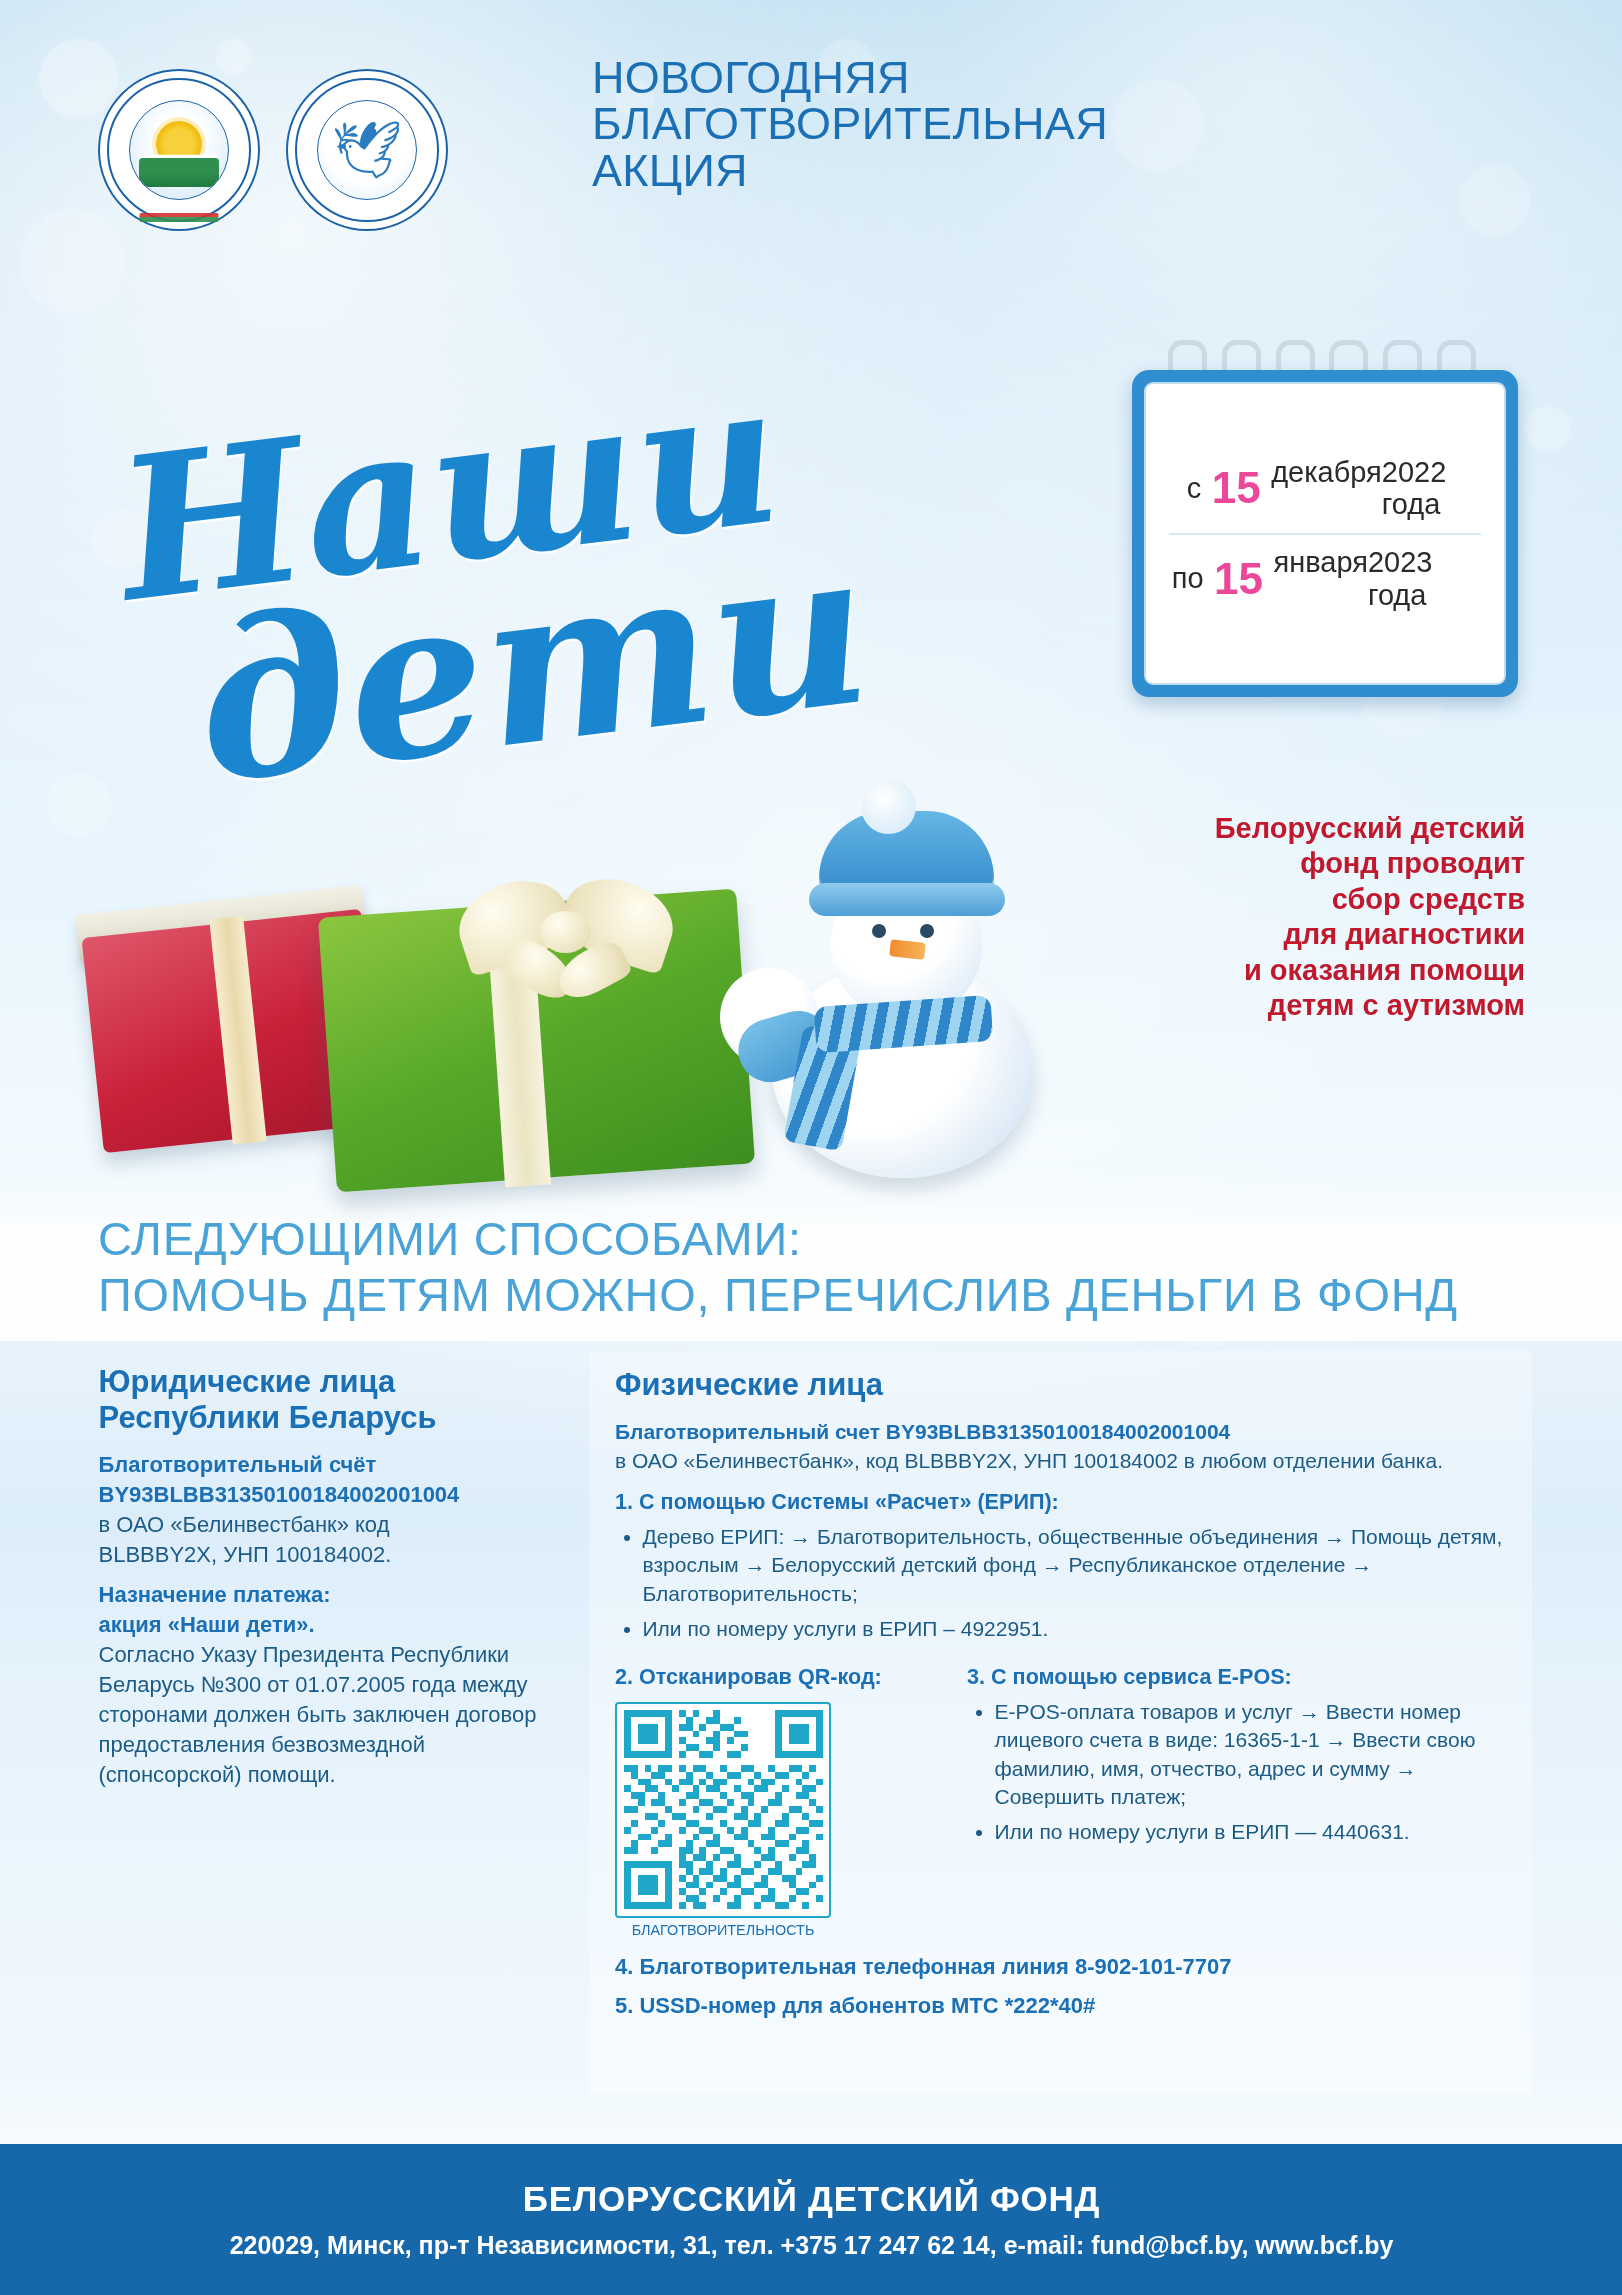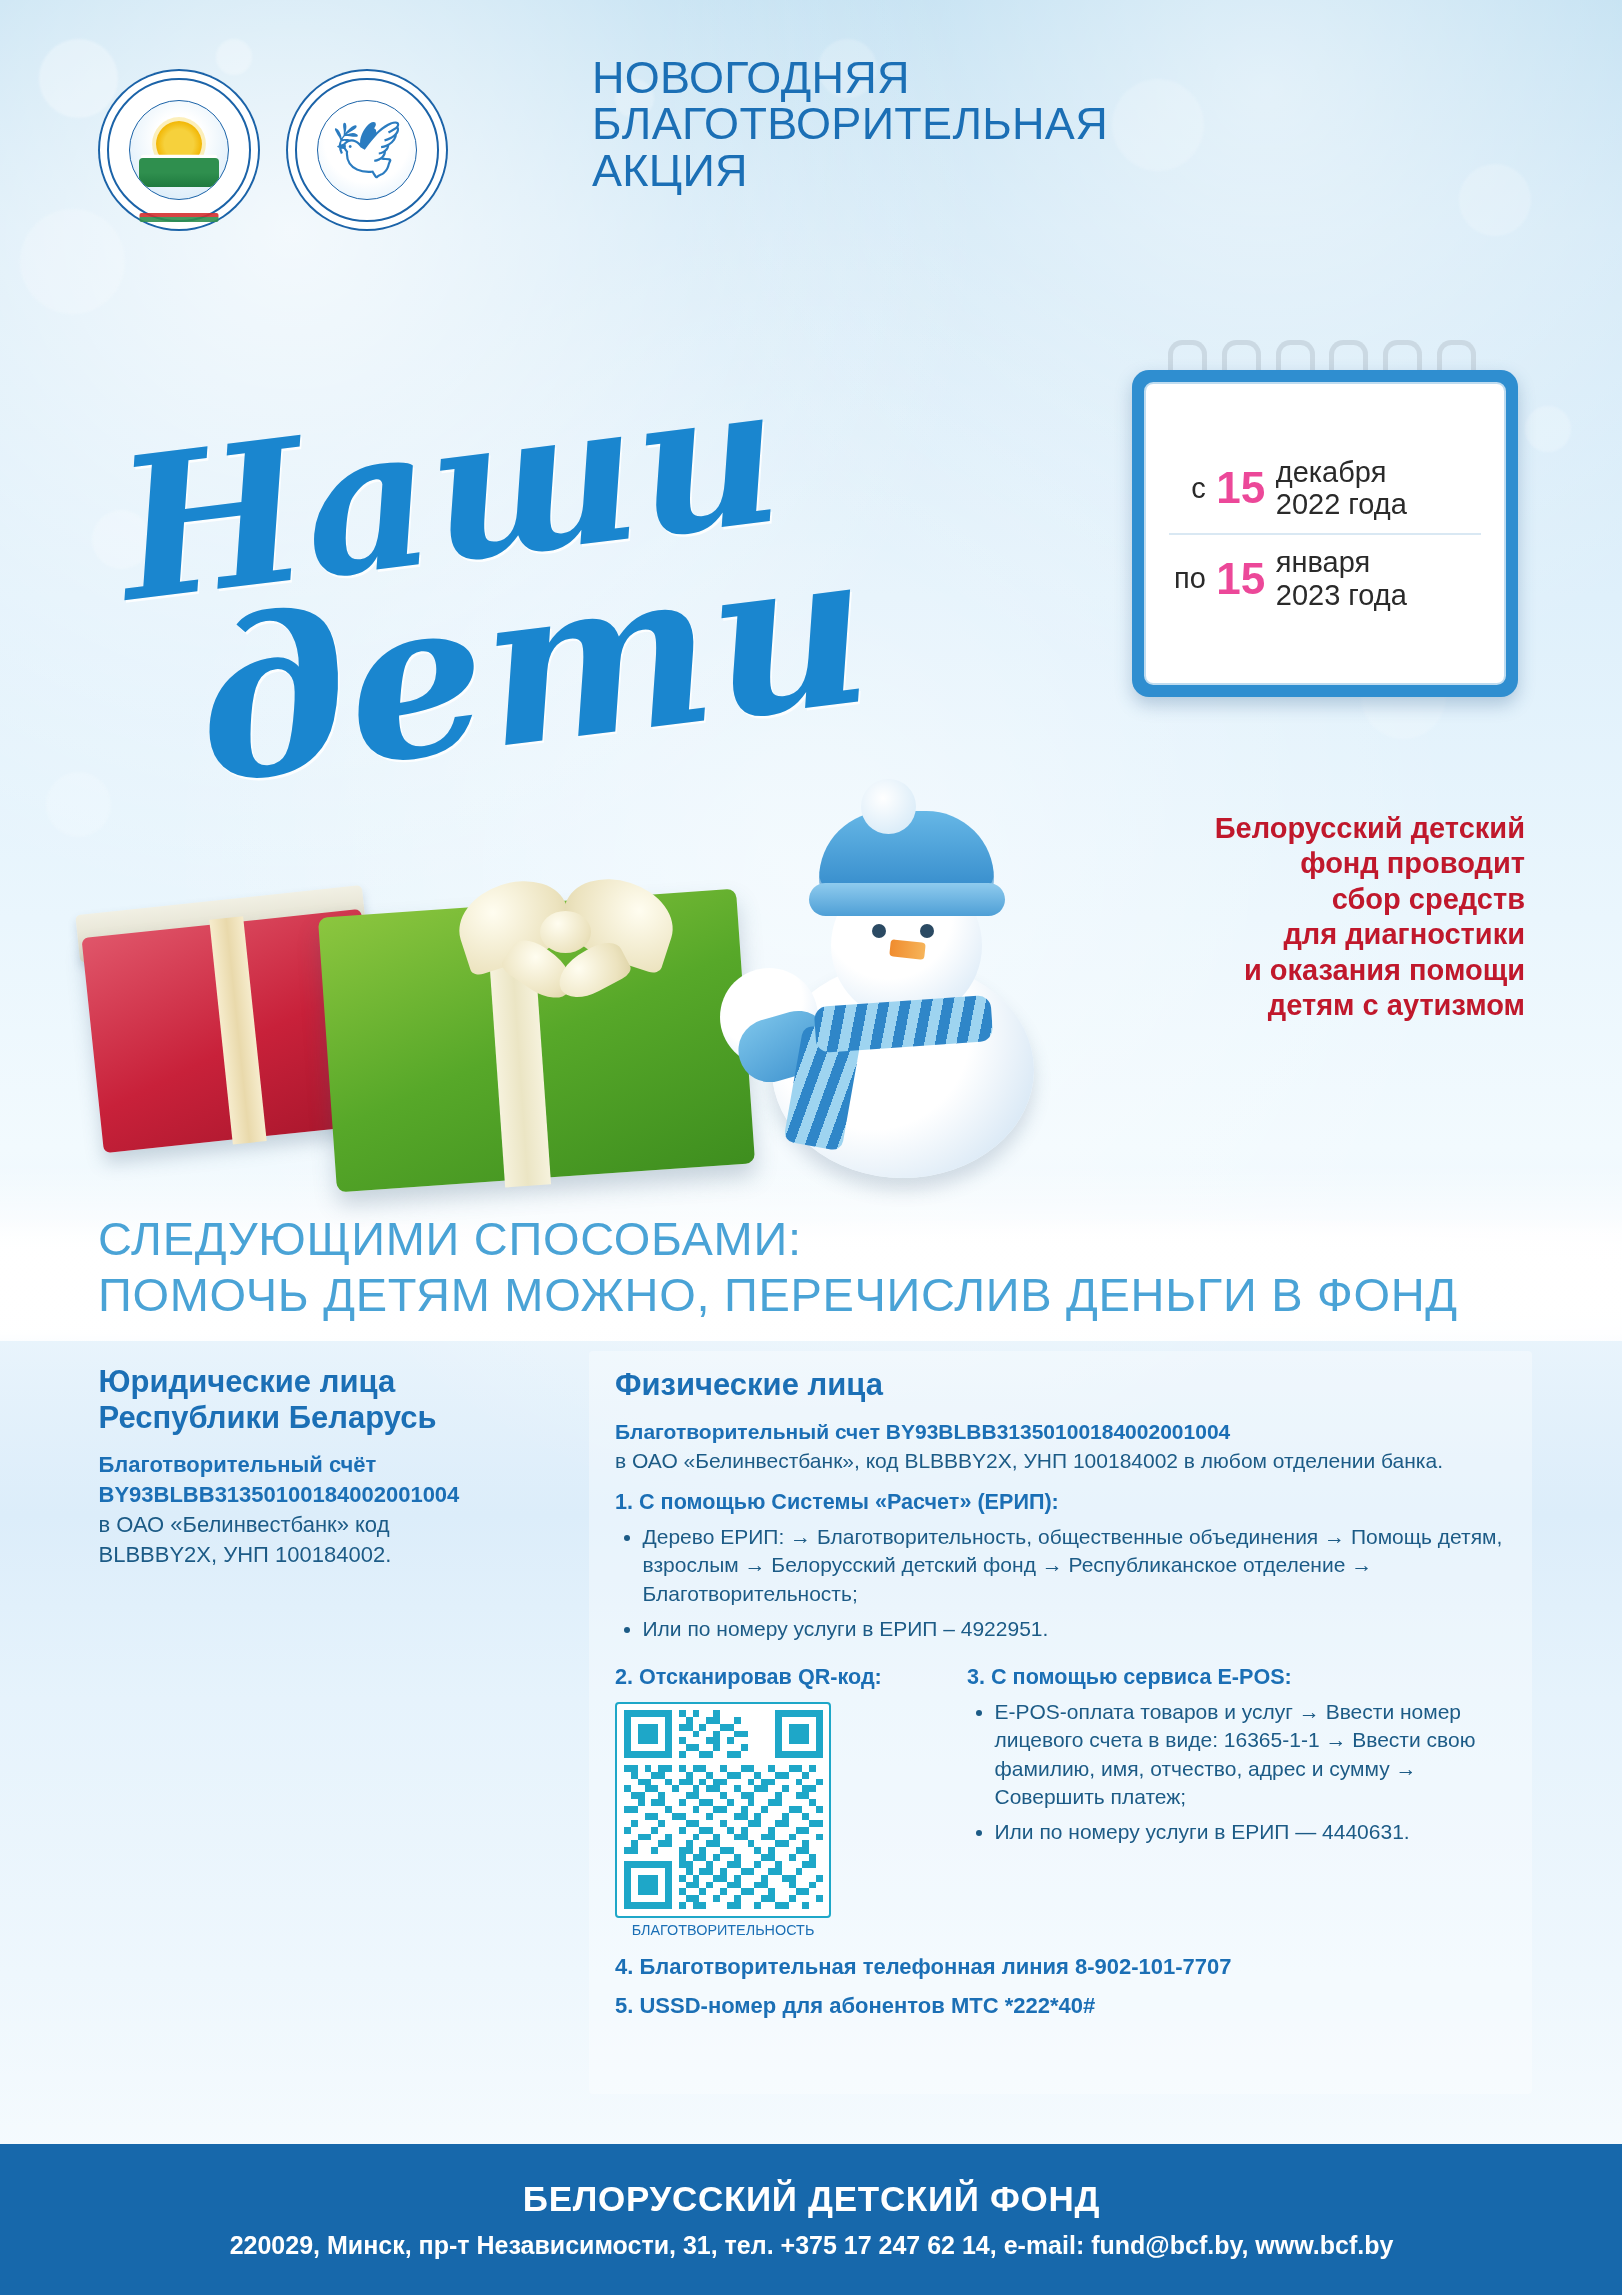--- a/index.html
+++ b/index.html
@@ -153,21 +153,21 @@
   .cal-inner {
     width:100%; height:100%;
     background: #ffffff; border-radius: 9.2px;
     border: 2px solid #bfdcf0;
     display:flex; flex-direction:column; justify-content:center;
     padding: 11.8px 17px; box-sizing:border-box;
   }
   .cal-row { display:flex; align-items:center; gap: 10.5px; margin: 9.2px 0; }
   .cal-prep { font-size:29px; color:#2a2a2a; width:43px; text-align:right; }
   .cal-day { font-size:44px; font-weight:700; color:#ec4899; line-height:1; }
-  .cal-md { display:flex; flex-direction:column; font-size:29px; color:#2a2a2a; line-height:1.12; }
+  .cal-md { display:flex; flex-direction:row; font-size:29px; color:#2a2a2a; line-height:1.12; }
   .cal-sep { height:2px; background:#d9e8f3; margin: 2.6px 6.5px; }
 
   
   .redblock {
     position:absolute; right:98px; top:811px; width:550px;
     text-align:right; color:#c0182c; font-weight:700;
     font-size:29px; line-height:1.22;
   }
 
   
@@ -439,20 +439,25 @@
     <div class="col-left">
       <h2>
         <span>Юридические лица</span><br>
         <span>Республики Беларусь</span>
       </h2>
       <p>
         <span class="b">Благотворительный счёт</span><br>
         <span class="b">BY93BLBB31350100184002001004</span><br>
         <span>в ОАО «Белинвестбанк» код</span><br>
         <span>BLBBBY2X, УНП 100184002.</span>
+      </p>
+      <p>
+        <span class="b">Назначение платежа:</span><br>
+        <span class="b">акция «Наши дети».</span><br>
+        <span>Согласно Указу Президента Республики Беларусь №300 от 01.07.2005 года между сторонами должен быть заключен договор предоставления безвозмездной (спонсорской) помощи.</span>
       </p>
     </div>
 
     <div class="col-right">
       <h2>Физические лица</h2>
       <p>
         <span class="b">Благотворительный счет BY93BLBB31350100184002001004</span><br>
         <span>в ОАО «Белинвестбанк», код BLBBBY2X, УНП 100184002 в любом отделении банка.</span>
       </p>
 

